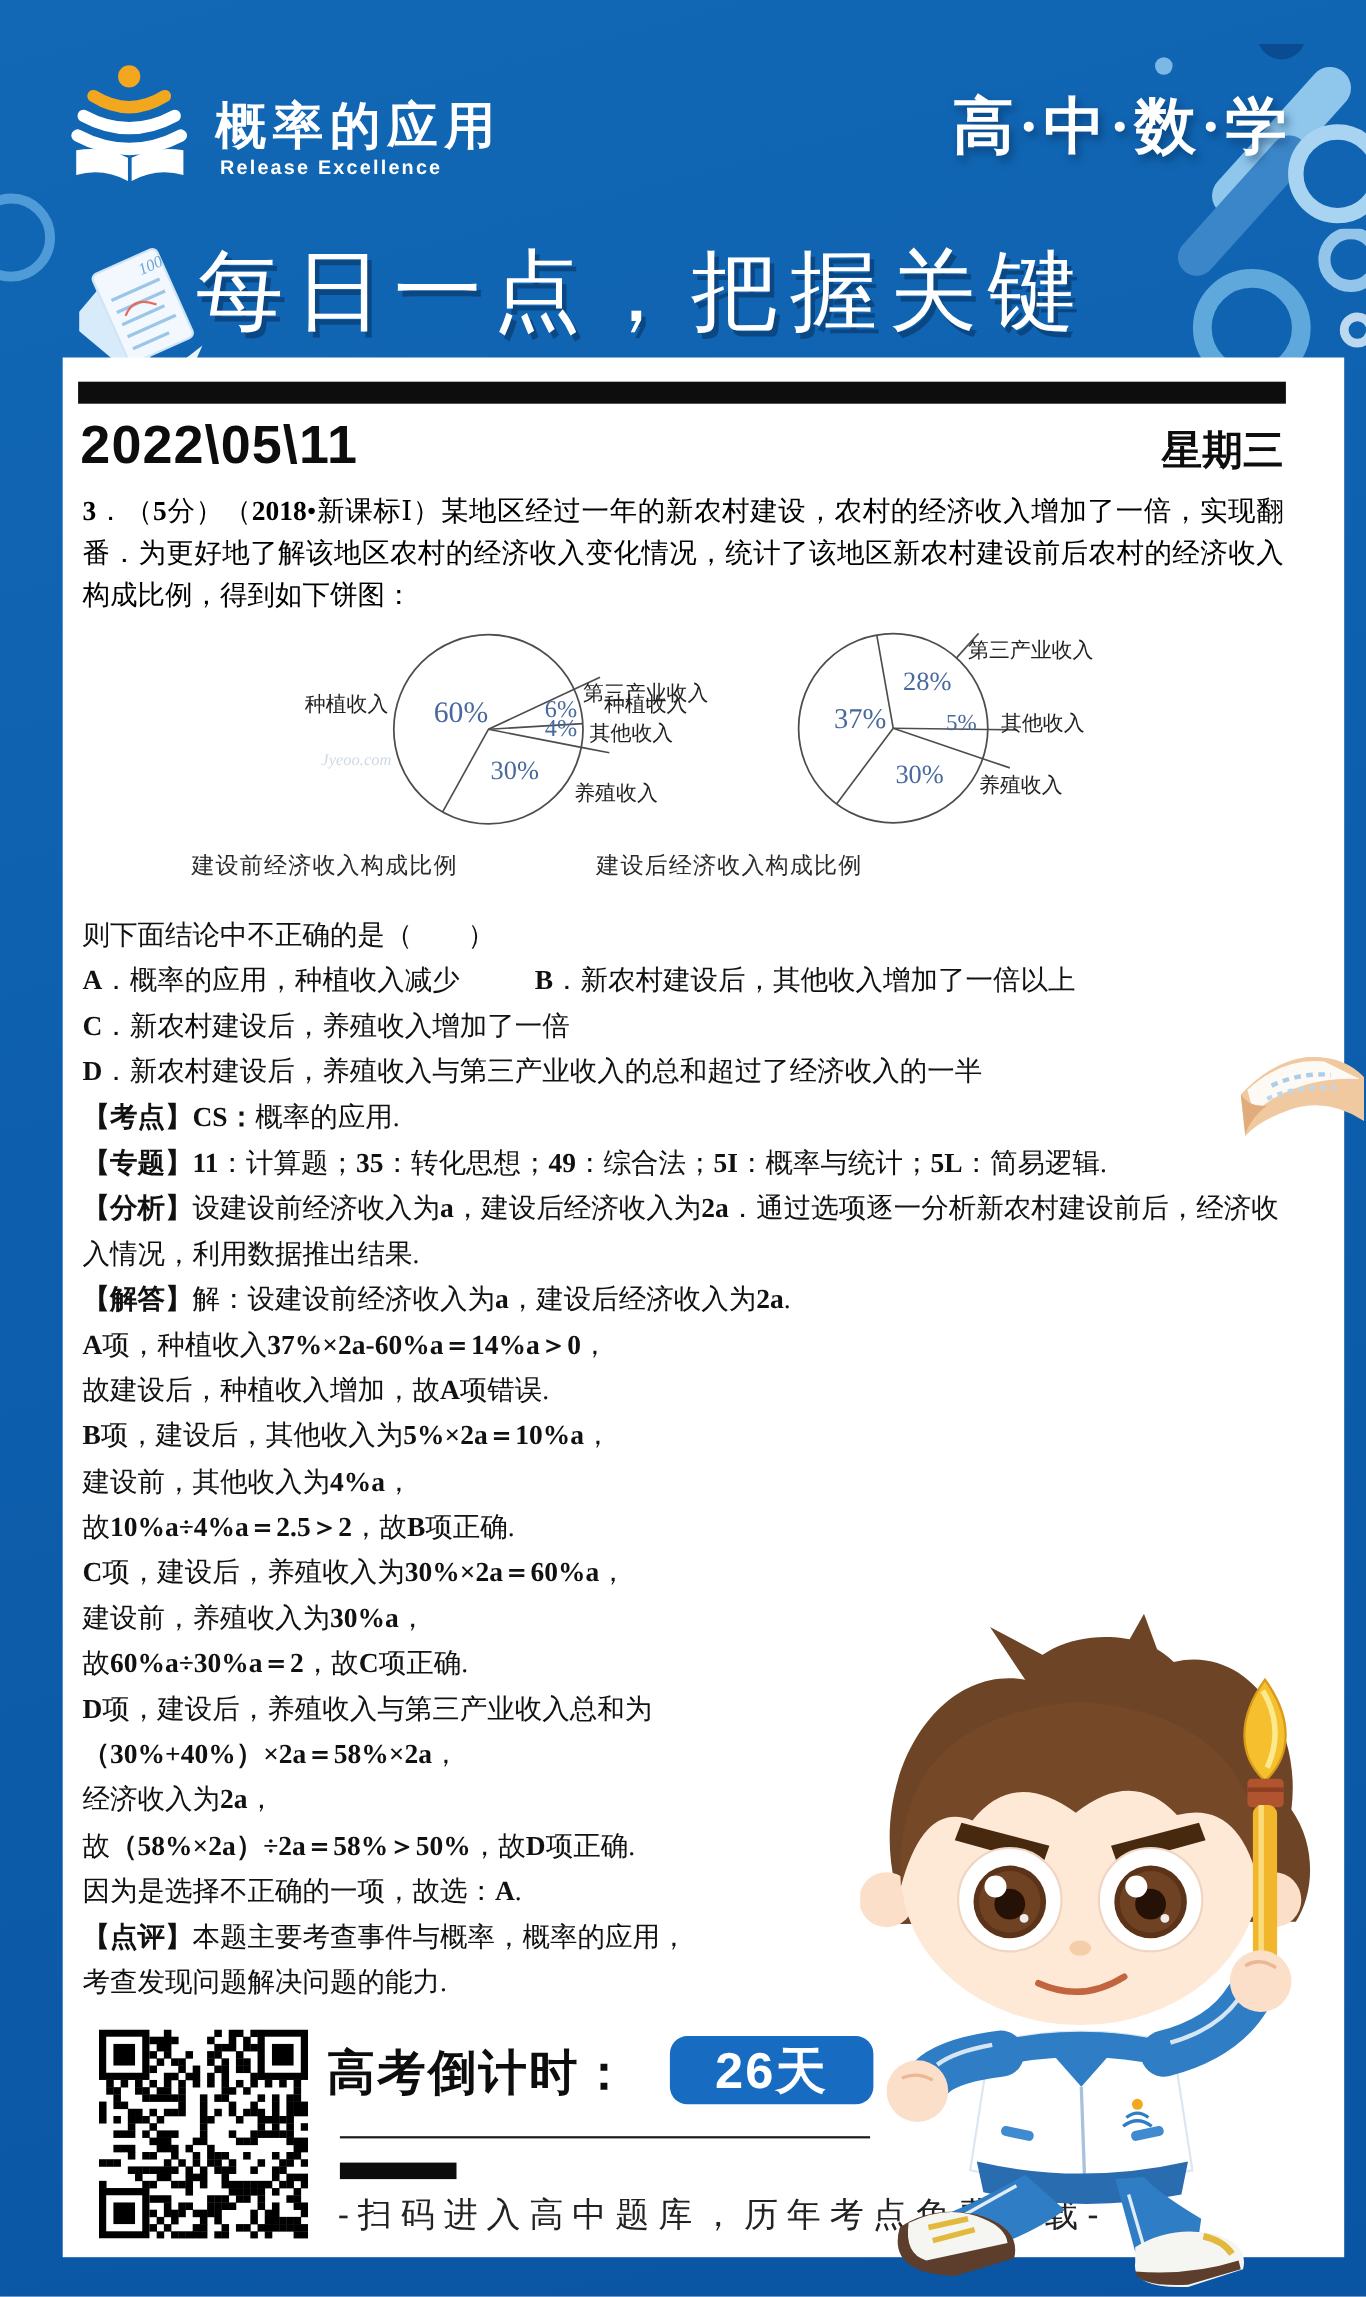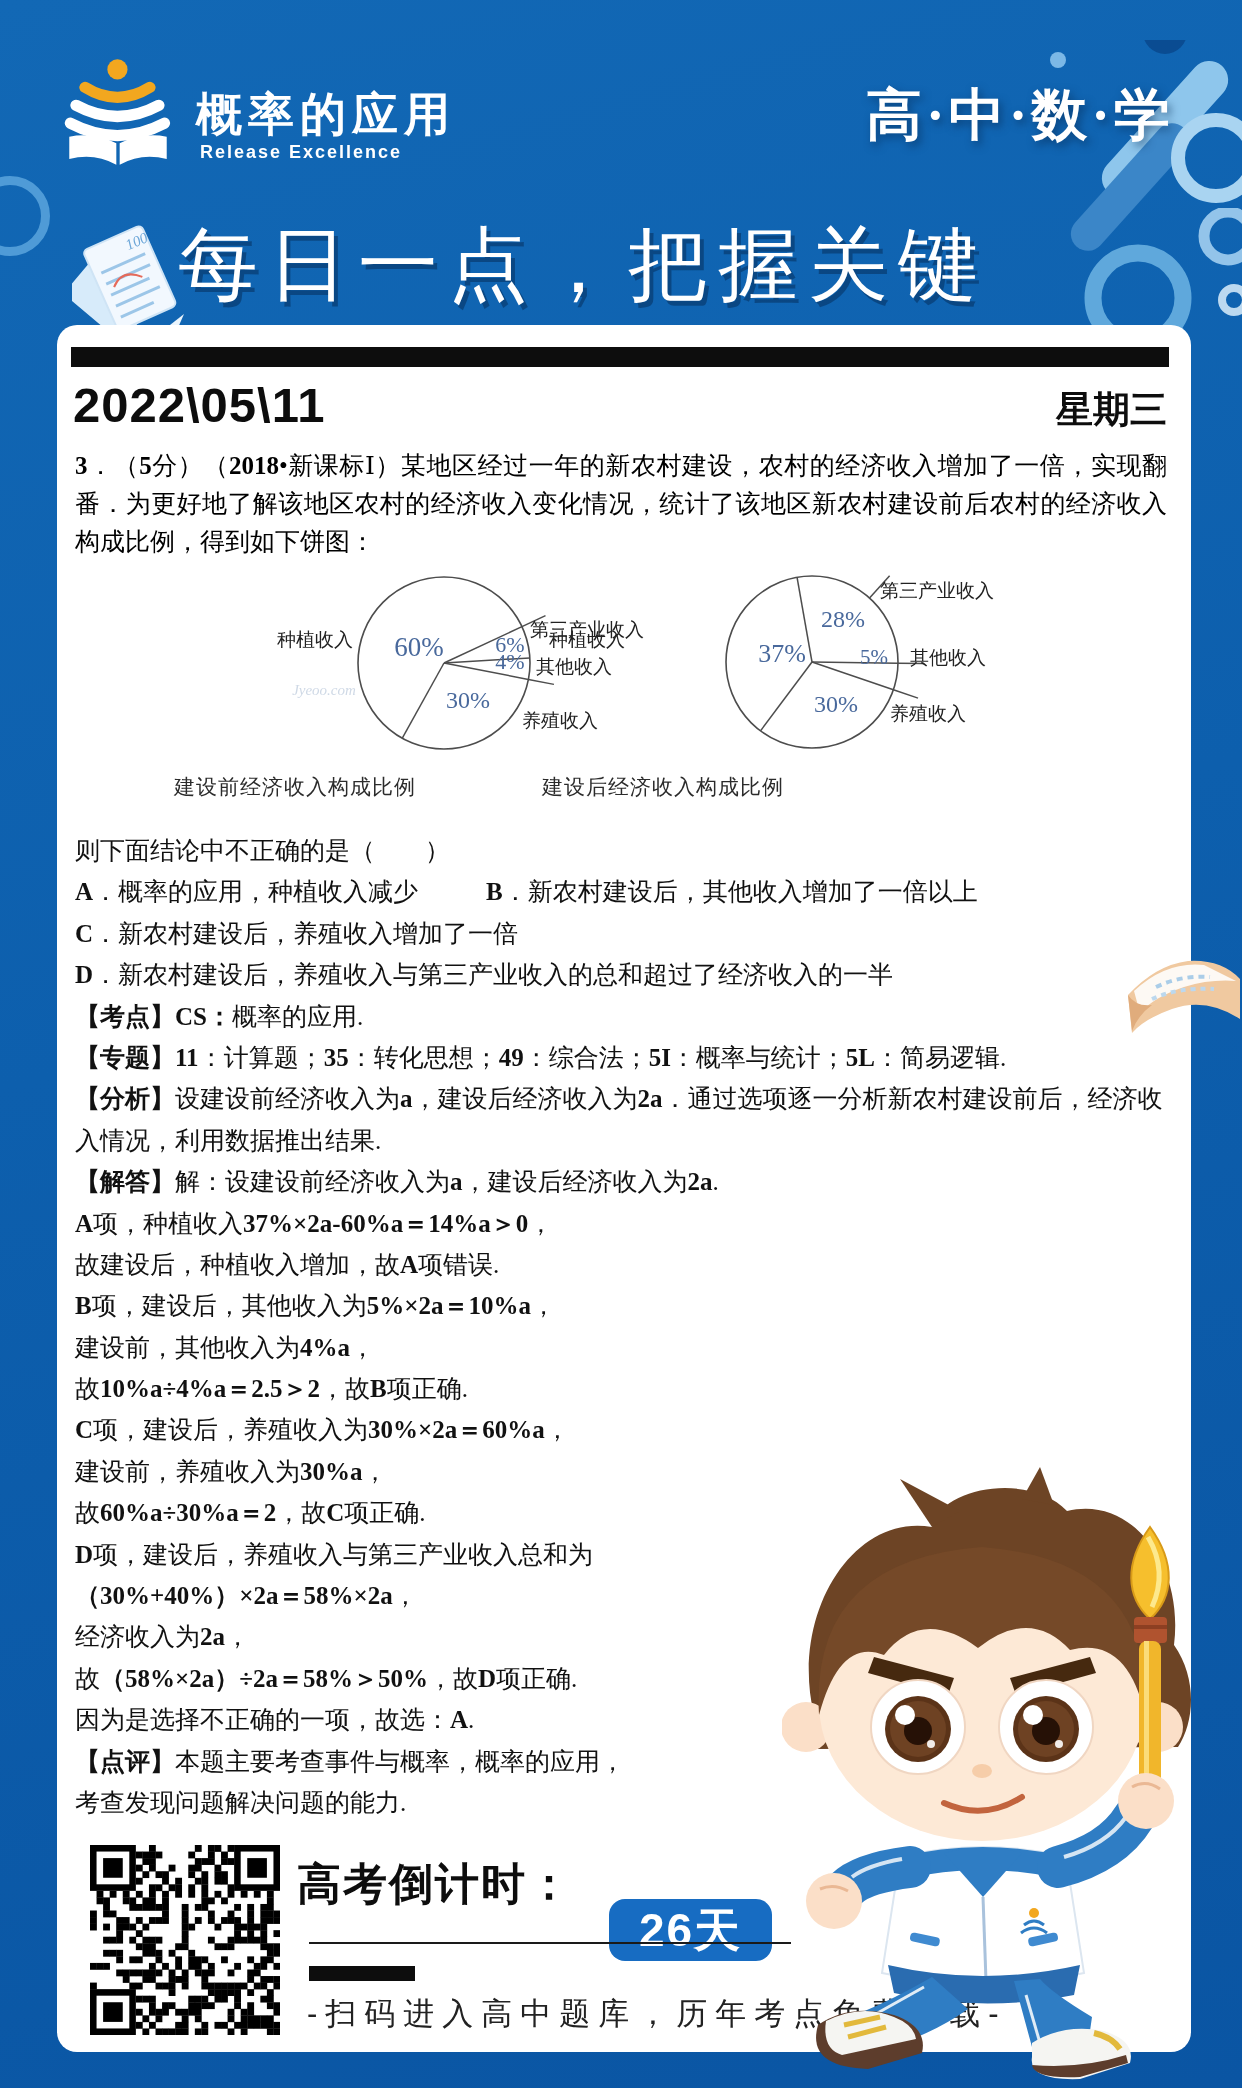--- a/index.html
+++ b/index.html
@@ -9,40 +9,40 @@
   .abs{position:absolute;}
   
   .brand-name{left:196px;top:84px;font-size:46px;font-weight:900;color:#fff;letter-spacing:6px;}
   .brand-tag{left:200px;top:142px;font-size:18px;font-weight:700;color:#fff;letter-spacing:2px;}
   .subject{left:640px;top:78px;width:534px;text-align:right;font-size:56px;font-weight:900;color:#fff;
            letter-spacing:4px;font-family:"Liberation Serif","DejaVu Serif",serif;
            text-shadow:3px 4px 8px rgba(5,40,80,.55);}
   .headline{left:178px;top:212px;font-size:80px;font-weight:400;color:#fff;letter-spacing:10px;
             text-shadow:4px 5px 0 rgba(6,47,92,.55);white-space:nowrap;}
   
-  .card{left:57px;top:325px;width:1134px;height:1727px;background:#fff;border-radius:20px;z-index:1;}
+  .card{left:57px;top:325px;width:1134px;height:1727px;background:#fff;border-radius:0;z-index:1;padding-left:31px;}
   .rule{left:14px;top:22px;width:1098px;height:20px;background:#0d0d0d;}
   .date{left:16px;top:52px;font-size:49px;font-weight:800;color:#0d0d0d;letter-spacing:1px;}
   .weekday{left:700px;top:60px;width:410px;text-align:right;font-size:37px;font-weight:700;color:#0d0d0d;}
   .problem{left:18px;top:122px;width:1092px;font-size:25px;line-height:38px;color:#000000;
            text-align:justify;font-family:"Liberation Serif","DejaVu Serif",serif;margin:0;}
   .fig{top:220px;width:540px;height:262px;}
   .figA{left:117px;} .figB{left:485px;}
   .piecap{position:absolute;left:0;top:228px;width:540px;text-align:left;font-size:21px;color:#2b2b2b;
           letter-spacing:1px;font-family:Liberation Mono, monospace;}
   svg text{font-family:"Liberation Serif","DejaVu Serif",serif;}
   .body-lines{left:18px;top:505px;width:1100px;font-size:25px;color:#111;
               font-family:"Liberation Serif","DejaVu Serif",serif;}
   .tline{height:41.4px;line-height:41.4px;white-space:nowrap;}
   .bf{font-weight:bold;}
   
   .qr{left:33px;top:1520px;}
   .cd-label{left:240px;top:1530px;font-size:44px;font-weight:900;color:#0d0d0d;letter-spacing:2px;}
-  .badge{left:552px;top:1526px;width:163px;height:62px;background:#176cc2;border-radius:16px;
-         color:#fff;font-size:46px;font-weight:900;text-align:center;line-height:62px;letter-spacing:2px;margin-top:48px;}
+  .badge{left:552px;top:1526px;width:185px;height:62px;background:#176cc2;border-radius:16px;
+         color:#fff;font-size:46px;font-weight:900;text-align:center;line-height:62px;letter-spacing:2px;}
   .divider{left:252px;top:1617px;width:482px;height:2px;background:#1a1a1a;}
   .chip{left:252px;top:1641px;width:106px;height:15px;background:#0d0d0d;}
   .note{left:250px;top:1668px;font-size:31px;color:#222;letter-spacing:8px;white-space:nowrap;}
   
   .z0{z-index:0;} .z2{z-index:2;} .z3{z-index:3;}
 </style>
 </head>
 <body>
 
 <div class="page">

